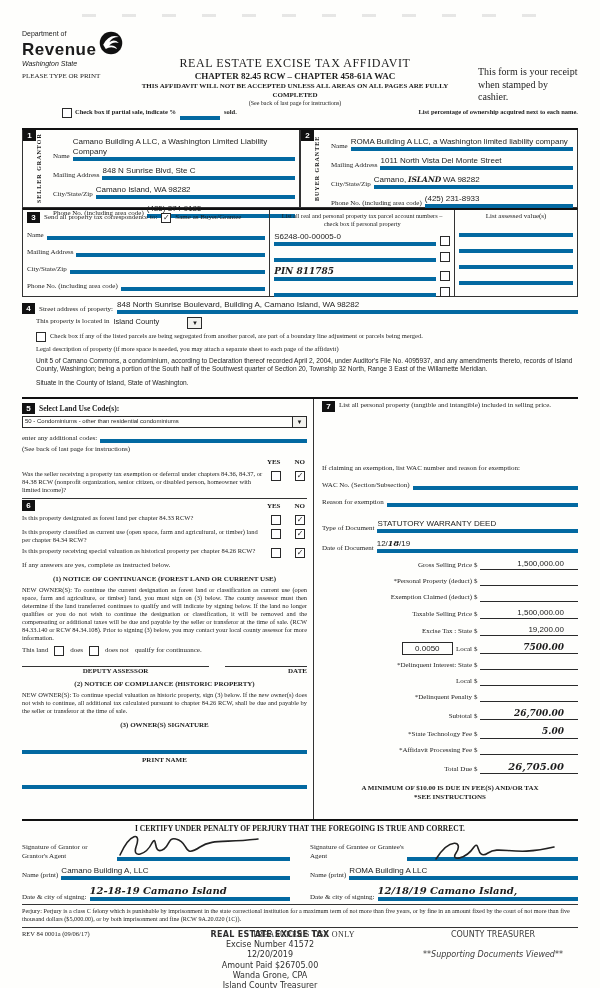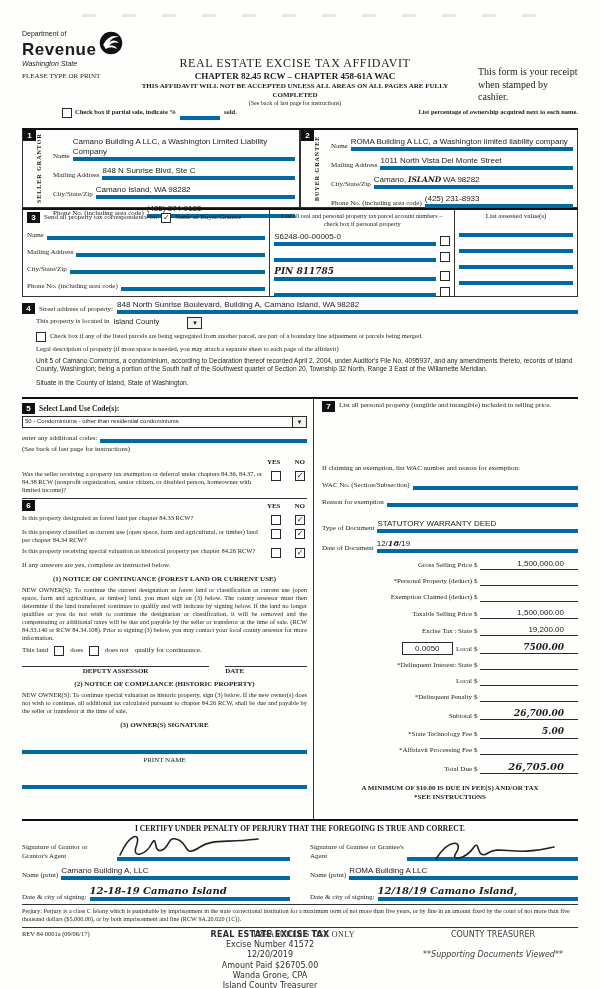--- a/index.html
+++ b/index.html
@@ -312,27 +312,27 @@
       <div style="display:flex;gap:6px;align-items:center;margin-top:4px">
         <span>This land</span>
         <span class="cb"></span>
           <span>does</span>
         <span class="cb"></span>
           <span>does not</span>
         <span>qualify for continuance.</span>
       </div>
       <div style="display:flex;gap:16px;margin-top:10px">
         <div style="flex:1.6;border-top:1px solid #333;text-align:center;font-weight:bold">DEPUTY ASSESSOR</div>
-        <div style="flex:0.7;border-top:1px solid #333;text-align:left;font-weight:bold">DATE</div>
+        <div style="flex:0.7;border-top:1px solid #333;text-align:right;font-weight:bold">DATE</div>
       </div>
       <div class="notice">(2) NOTICE OF COMPLIANCE (HISTORIC PROPERTY)</div>
       <div class="para">NEW OWNER(S): To continue special valuation as historic property, sign (3) below. If the new owner(s) does not wish to continue, all additional tax calculated pursuant to chapter 84.26 RCW, shall be due and payable by the seller or transferor at the time of sale.</div>
       <div style="text-align:center;font-weight:bold;margin-top:6px">(3) OWNER(S) SIGNATURE</div>
       <div class="ul" style="margin-top:12px"></div>
-      <div style="text-align:center;font-weight:normal;margin-top:2px">PRINT NAME</div>
+      <div style="text-align:center;font-weight:bold;margin-top:2px">PRINT NAME</div>
       <div class="ul" style="margin-top:12px"></div>
     </div>
 
     <div class="colR">
       <div style="display:flex;gap:4px">
         <div class="sec">7</div>
         <span>List all personal property (tangible and intangible) included in selling price.</span>
       </div>
       <div style="height:52px"></div>
       <div>If claiming an exemption, list WAC number and reason for exemption:</div>

